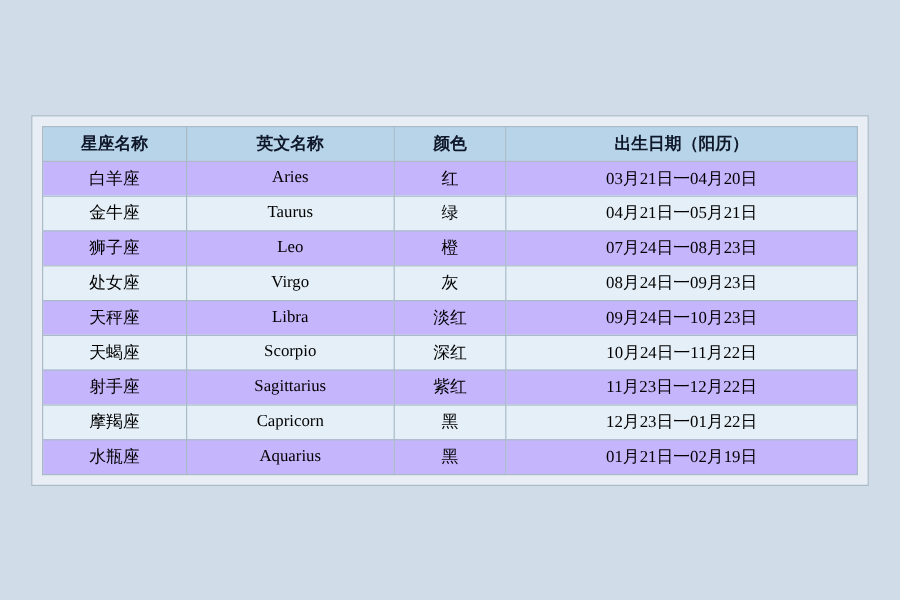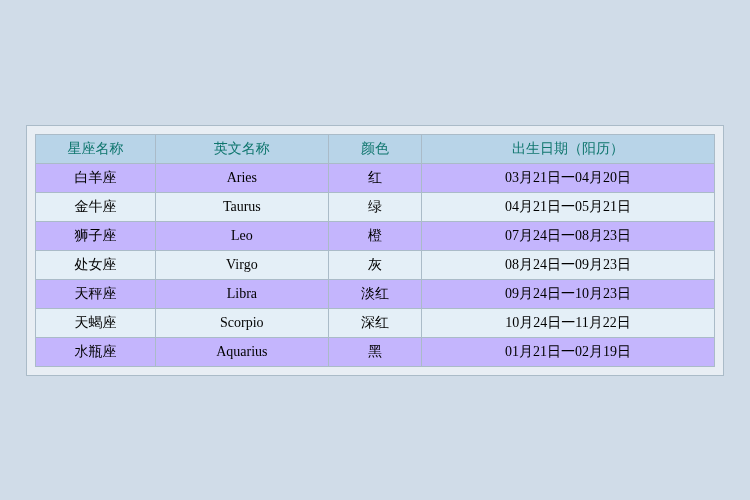--- a/index.html
+++ b/index.html
@@ -23,22 +23,22 @@
       width: 680px;
     }
     th, td {
       border: 1px solid #aabbc8;
       text-align: center;
       padding: 5px 8px;
       white-space: nowrap;
     }
     thead th {
       background-color: #b8d4e8;
-      font-weight: normal;
-      color: #0f766e;
+      font-weight: bold;
+      color: #0f172a;
       font-size: 14px;
     }
     tbody tr {
       background-color: #c4b5fd;
     }
     tbody tr:nth-child(even) {
       background-color: #e4eff7;
     }
     .col-zh { width: 90px; }
     .col-en { width: 130px; margin-left: 44px; }
@@ -89,20 +89,32 @@
           <td>淡红</td>
           <td>09月24日一10月23日</td>
         </tr>
         <tr>
           <td>天蝎座</td>
           <td>Scorpio</td>
           <td>深红</td>
           <td>10月24日一11月22日</td>
         </tr>
         <tr>
+          <td>射手座</td>
+          <td>Sagittarius</td>
+          <td>紫红</td>
+          <td>11月23日一12月22日</td>
+        </tr>
+        <tr>
+          <td>摩羯座</td>
+          <td>Capricorn</td>
+          <td>黑</td>
+          <td>12月23日一01月22日</td>
+        </tr>
+        <tr>
           <td>水瓶座</td>
           <td>Aquarius</td>
           <td>黑</td>
           <td>01月21日一02月19日</td>
         </tr>
       </tbody>
   </table>
 </div>
 
 </body></html>

